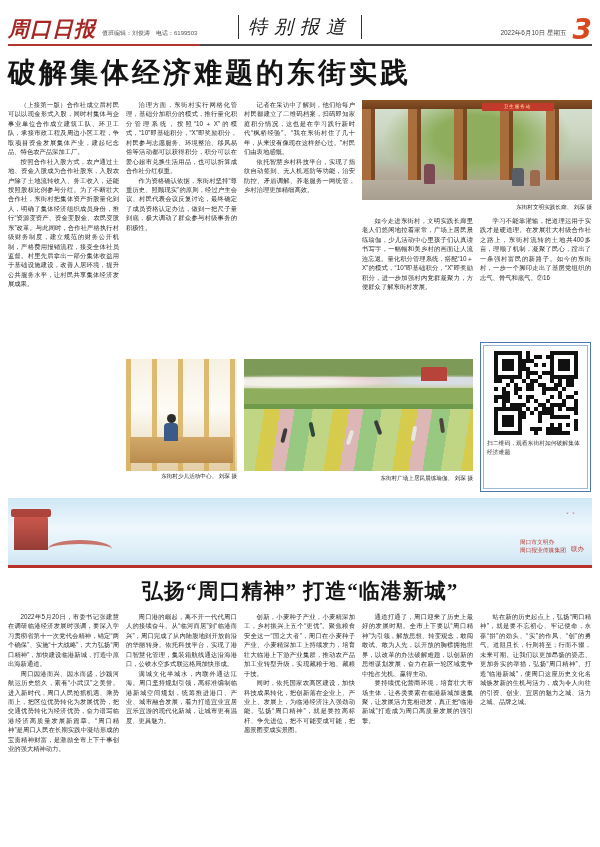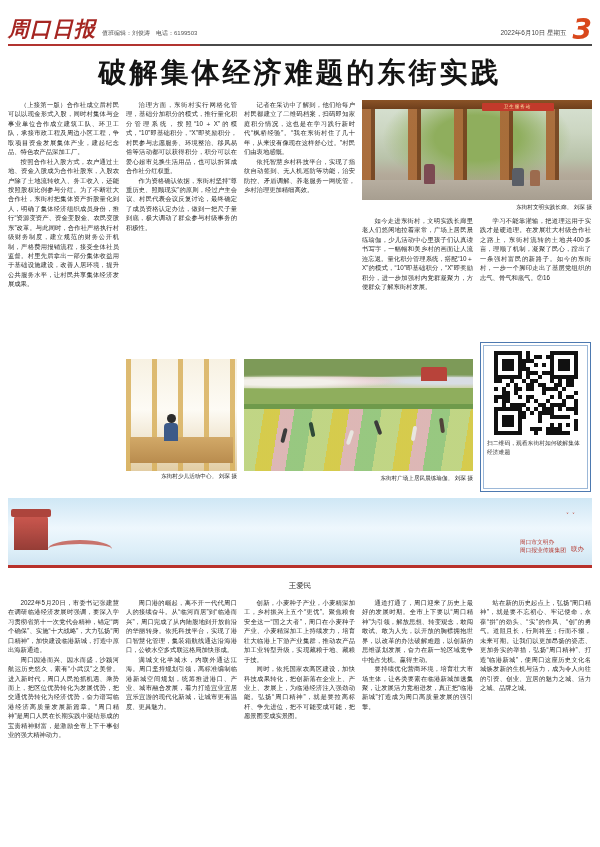--- a/index.html
+++ b/index.html
@@ -20,21 +20,21 @@
   .section-wrap { position:absolute; left:50%; transform:translateX(-50%); bottom:4px;
                   display:flex; align-items:center; gap:9px; }
   .vbar { width:1px; height:24px; background:#333; }
   .section-title { font-family:"Liberation Serif", serif; font-size:19px; letter-spacing:7px;
                    color:#1a1a1a; font-style:italic; white-space:nowrap; }
   .header-right { position:absolute; right:0; bottom:2px; display:flex; align-items:flex-end; gap:6px; }
   .pub-date { font-size:6.5px; color:#444; margin-bottom:4px; white-space:nowrap; }
   .page-no { font-size:28px; font-weight:bold; color:#d9481c; line-height:0.85;
              font-family:"DejaVu Sans", sans-serif; font-style:italic; }
   
-  .h1-block { text-align:center; padding:8px 0 6px; }
+  .h1-block { padding:8px 0 6px; }
   .headline1 { font-family:"Liberation Serif", serif; font-weight:bold; font-size:28px;
                letter-spacing:3px; color:#141414; white-space:nowrap; }
   
   .art1 { position:relative; height:392px; margin-top:2px; }
   .cols { display:flex; gap:7px; height:100%; }
   .col { width:111px; flex:0 0 111px; overflow:hidden; display:flex; flex-direction:column; }
   .btxt { font-size:6.3px; line-height:1.5; text-align:justify; color:#2a2a2a; overflow:hidden; }
   .btxt p { text-indent:2em; margin:0; }
   .sp116 { height:116px; flex:0 0 116px; }
   .h259 { height:259px; flex:0 0 259px; }
@@ -128,20 +128,25 @@
 </style>
 </head>
 <body>
 
 <div class="page">
 
   <div class="header">
     <span class="masthead">周口日报</span>
     <span class="duty">值班编辑：刘俊涛　电话：6199503</span>
     <div class="masthead-rule"></div>
+    <div class="section-wrap">
+      <div class="vbar"></div>
+      <span class="section-title">特别报道</span>
+      <div class="vbar"></div>
+    </div>
     <div class="header-right">
       <span class="pub-date">2022年6月10日 星期五</span>
       <span class="page-no">3</span>
     </div>
   </div>
 
   <div class="h1-block">
     <div class="headline1">破解集体经济难题的东街实践</div>
   </div>
 
@@ -456,21 +461,21 @@
     <div class="banner-orgs">
       <div class="org-lines">
         <div>周口市文明办</div>
         <div>周口报业传媒集团</div>
       </div>
       <div class="org-suffix">联办</div>
     </div>
   </div>
 
   <div class="h2-block">
-    <div class="byline">王爱民</div>
+    <div class="headline2">弘扬“周口精神” 打造“临港新城”</div>
   </div>
 
   <div class="art2">
     <div class="cols">
       <div class="col">
         <div class="btxt" style="flex:1">
             <p>2022年5月20日，市委书记张建慧在调研临港经济发展时强调，要深入学习贯彻省第十一次党代会精神，锚定“两个确保”、实施“十大战略”，大力弘扬“周口精神”，加快建设临港新城，打造中原出海新通道。</p>
             <p>周口因港而兴、因水而盛，沙颍河航运历史悠久，素有“小武汉”之美誉。进入新时代，周口人民抢抓机遇、乘势而上，把区位优势转化为发展优势，把交通优势转化为经济优势，奋力谱写临港经济高质量发展新篇章。“周口精神”是周口人民在长期实践中凝结形成的宝贵精神财富，是激励全市上下干事创业的强大精神动力。</p>
           </div>
       </div>

